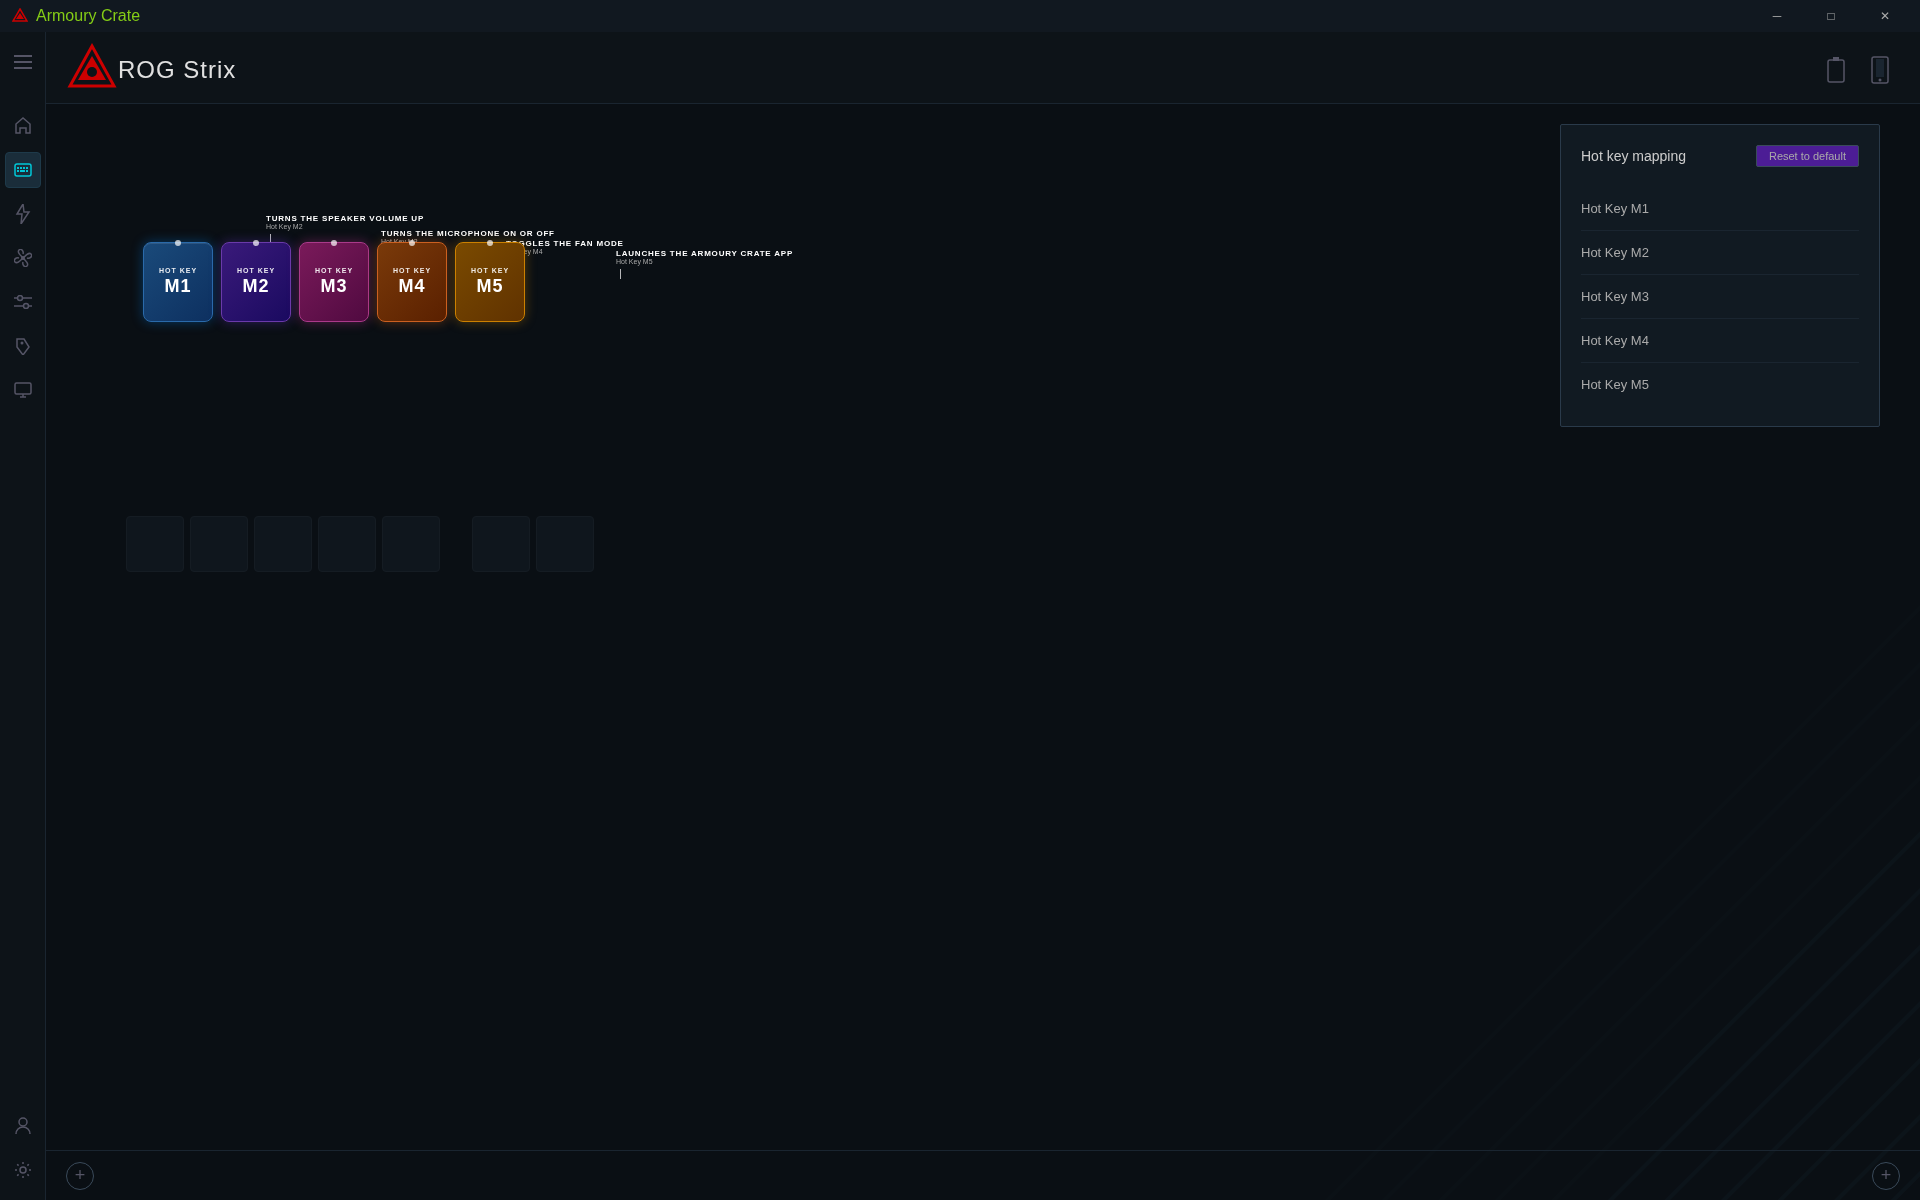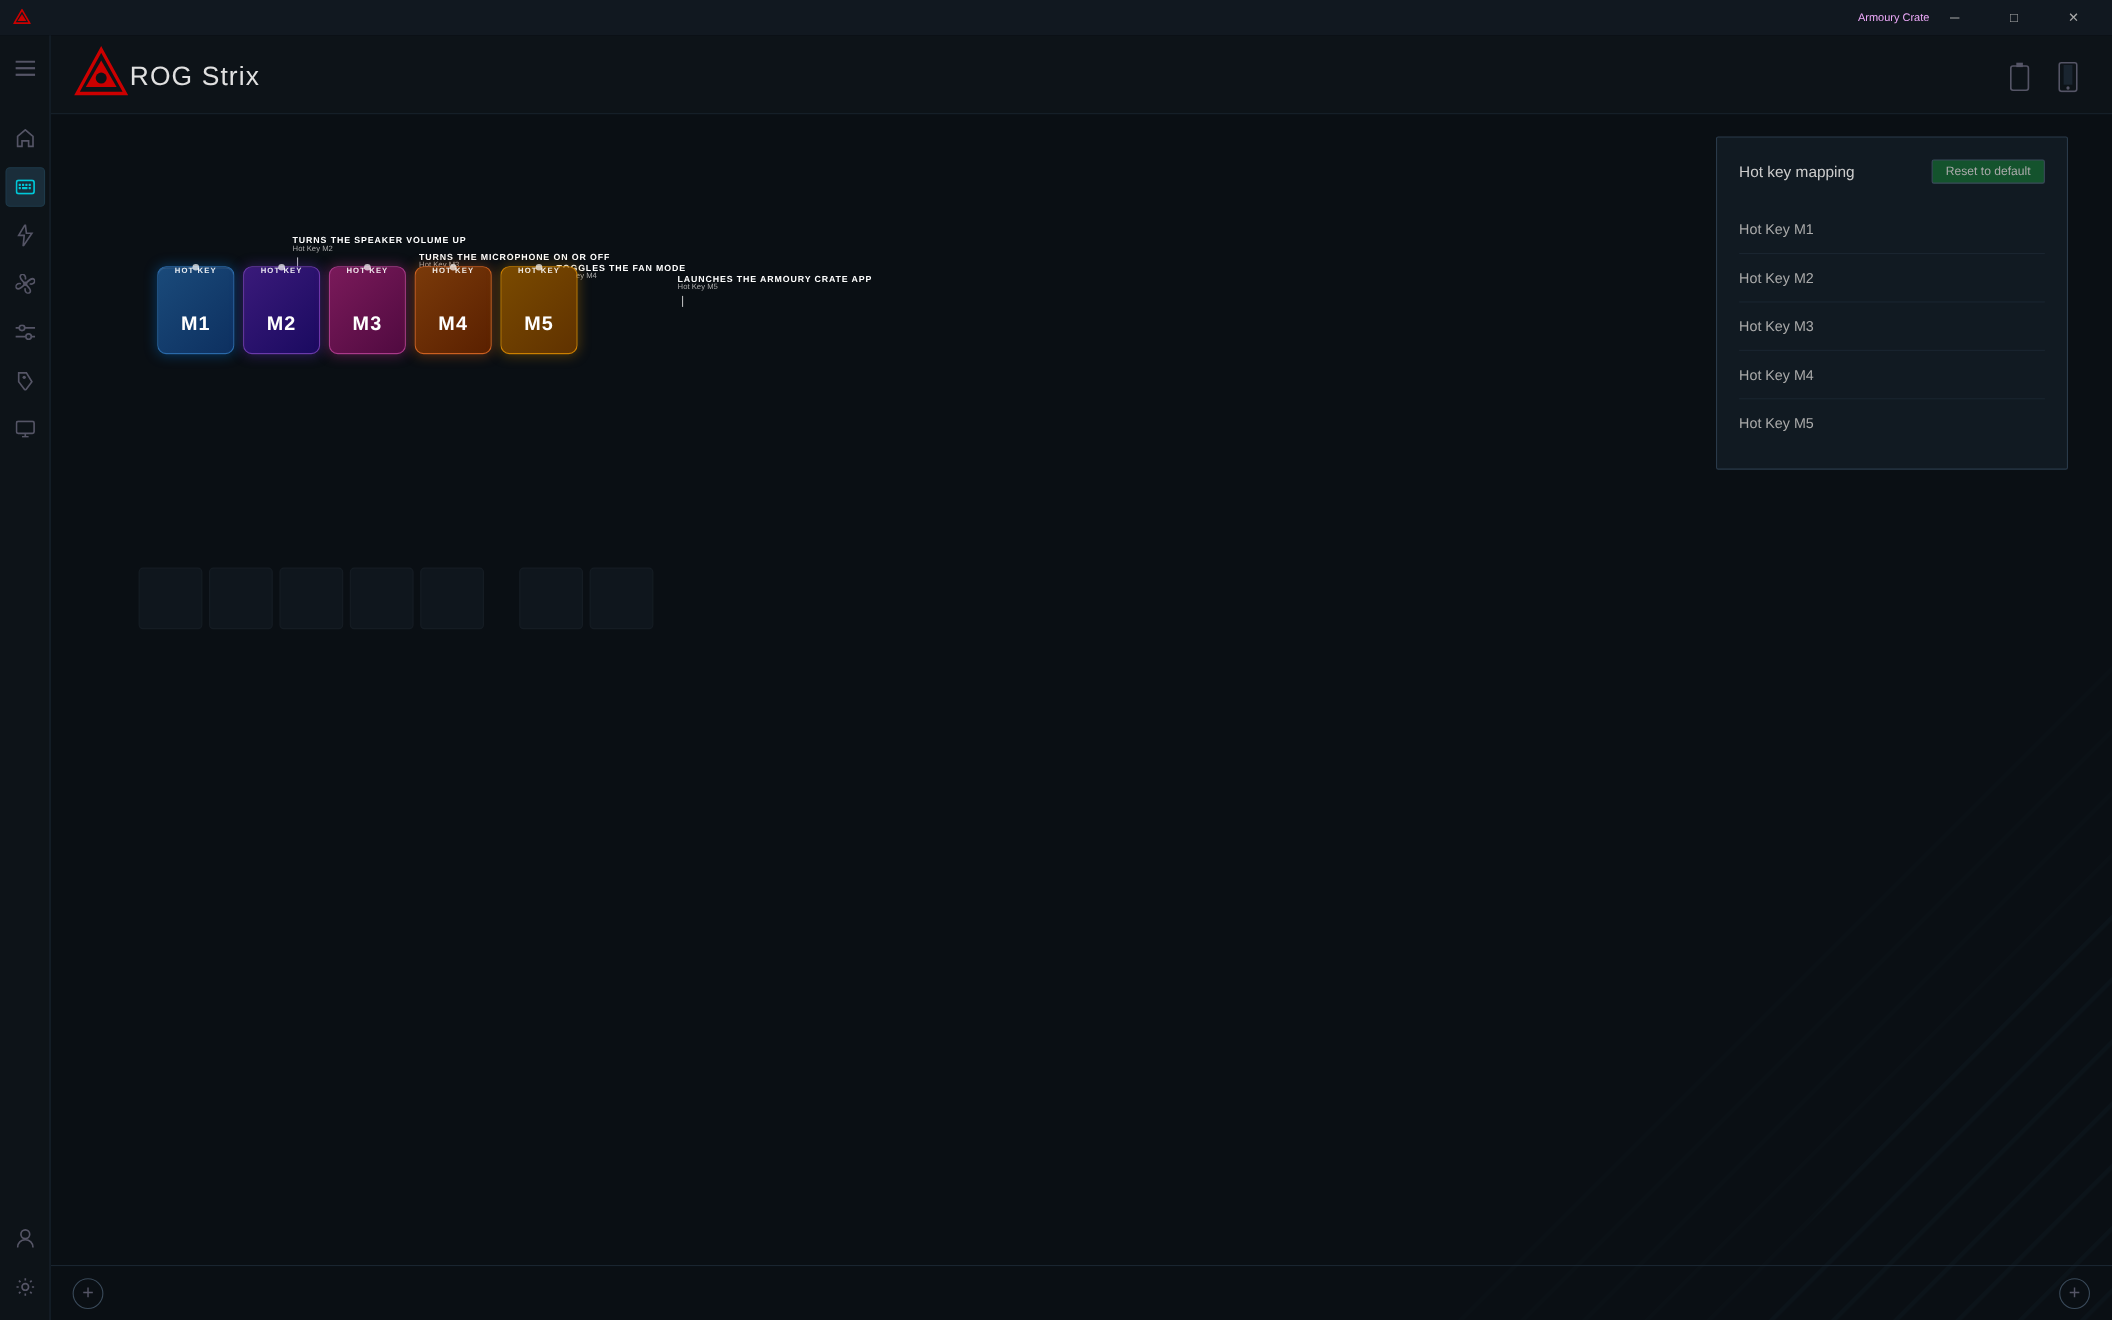--- a/index.html
+++ b/index.html
@@ -148,28 +148,28 @@
       width: 820px;
     }
 
     .hotkey-btn {
       width: 70px;
       height: 80px;
       border-radius: 8px;
       display: flex;
       flex-direction: column;
       align-items: center;
+      justify-content: center;
       margin: 2px;
       position: relative;
       font-size: 8px;
       letter-spacing: 1px;
       color: #fff;
       font-weight: bold;
       text-transform: uppercase;
-      gap: 32px;
     }
     .hotkey-btn .key-label {
       font-size: 7px;
       letter-spacing: 1px;
       opacity: 0.9;
       margin-bottom: 2px;
     }
     .hotkey-btn .key-name {
       font-size: 18px;
       font-weight: bold;
@@ -245,21 +245,21 @@
       align-items: center;
       justify-content: space-between;
       margin-bottom: 20px;
       gap: 12px;
     }
     .panel-title {
       font-size: 14px;
       color: #ccc;
     }
     .reset-btn {
-      background: #14532d;
+      background: #4c1d95;
       border: 1px solid #3a4a5a;
       color: #aaa;
       font-size: 11px;
       padding: 4px 12px;
       cursor: pointer;
       border-radius: 2px;
     }
 
     .hotkey-item {
       padding: 14px 0;
@@ -302,21 +302,21 @@
     }
   </style>
 </head>
 <body>
 
 <div id="titlebar">
   <svg width="16" height="16" viewBox="0 0 16 16" style="margin-right:8px;">
     <polygon points="8,1 15,13 1,13" fill="none" stroke="#cc0000" stroke-width="1.5"></polygon>
     <polygon points="8,5 12,11 4,11" fill="#cc0000"></polygon>
   </svg>
-  <span style="font-size:10px;color:#f0abfc;flex:1;text-align:right;">Armoury Crate</span>
+  <span style="font-size:16px;color:#84cc16;flex:1;">Armoury Crate</span>
   <div class="win-controls">
     <div class="win-btn">─</div>
     <div class="win-btn">□</div>
     <div class="win-btn close">✕</div>
   </div>
 </div>
 
 <div id="app">
 
   <div id="sidebar-narrow">

